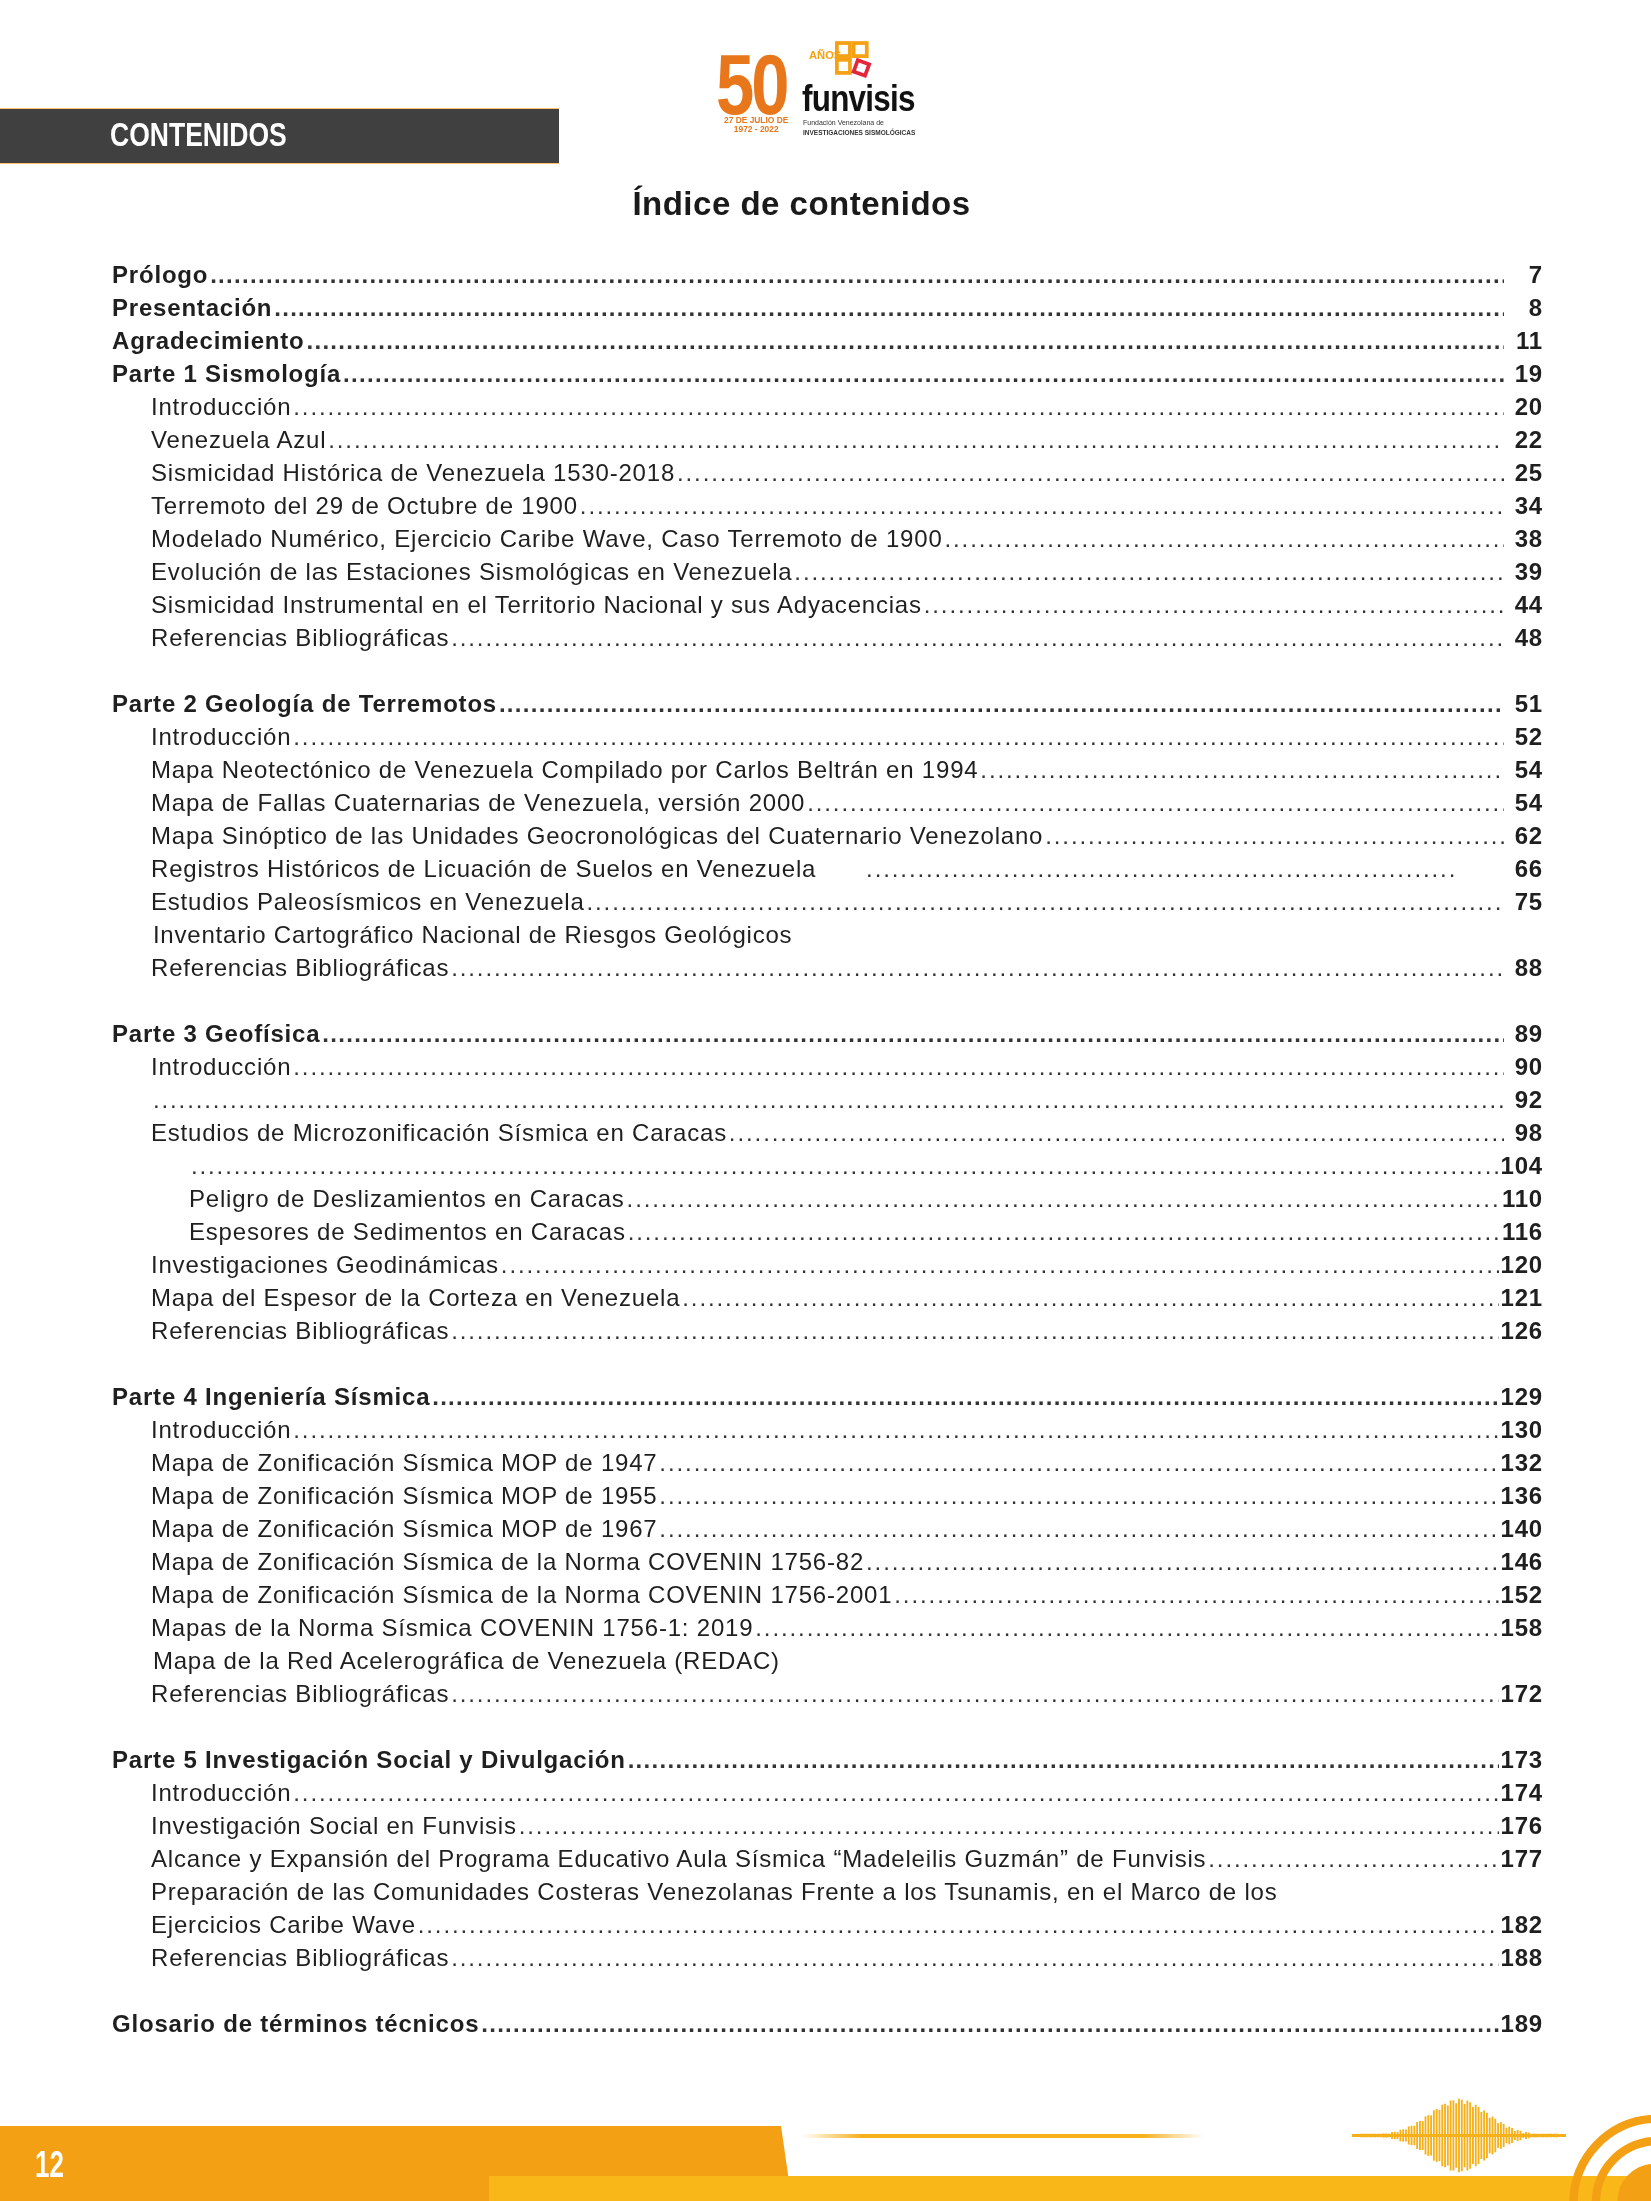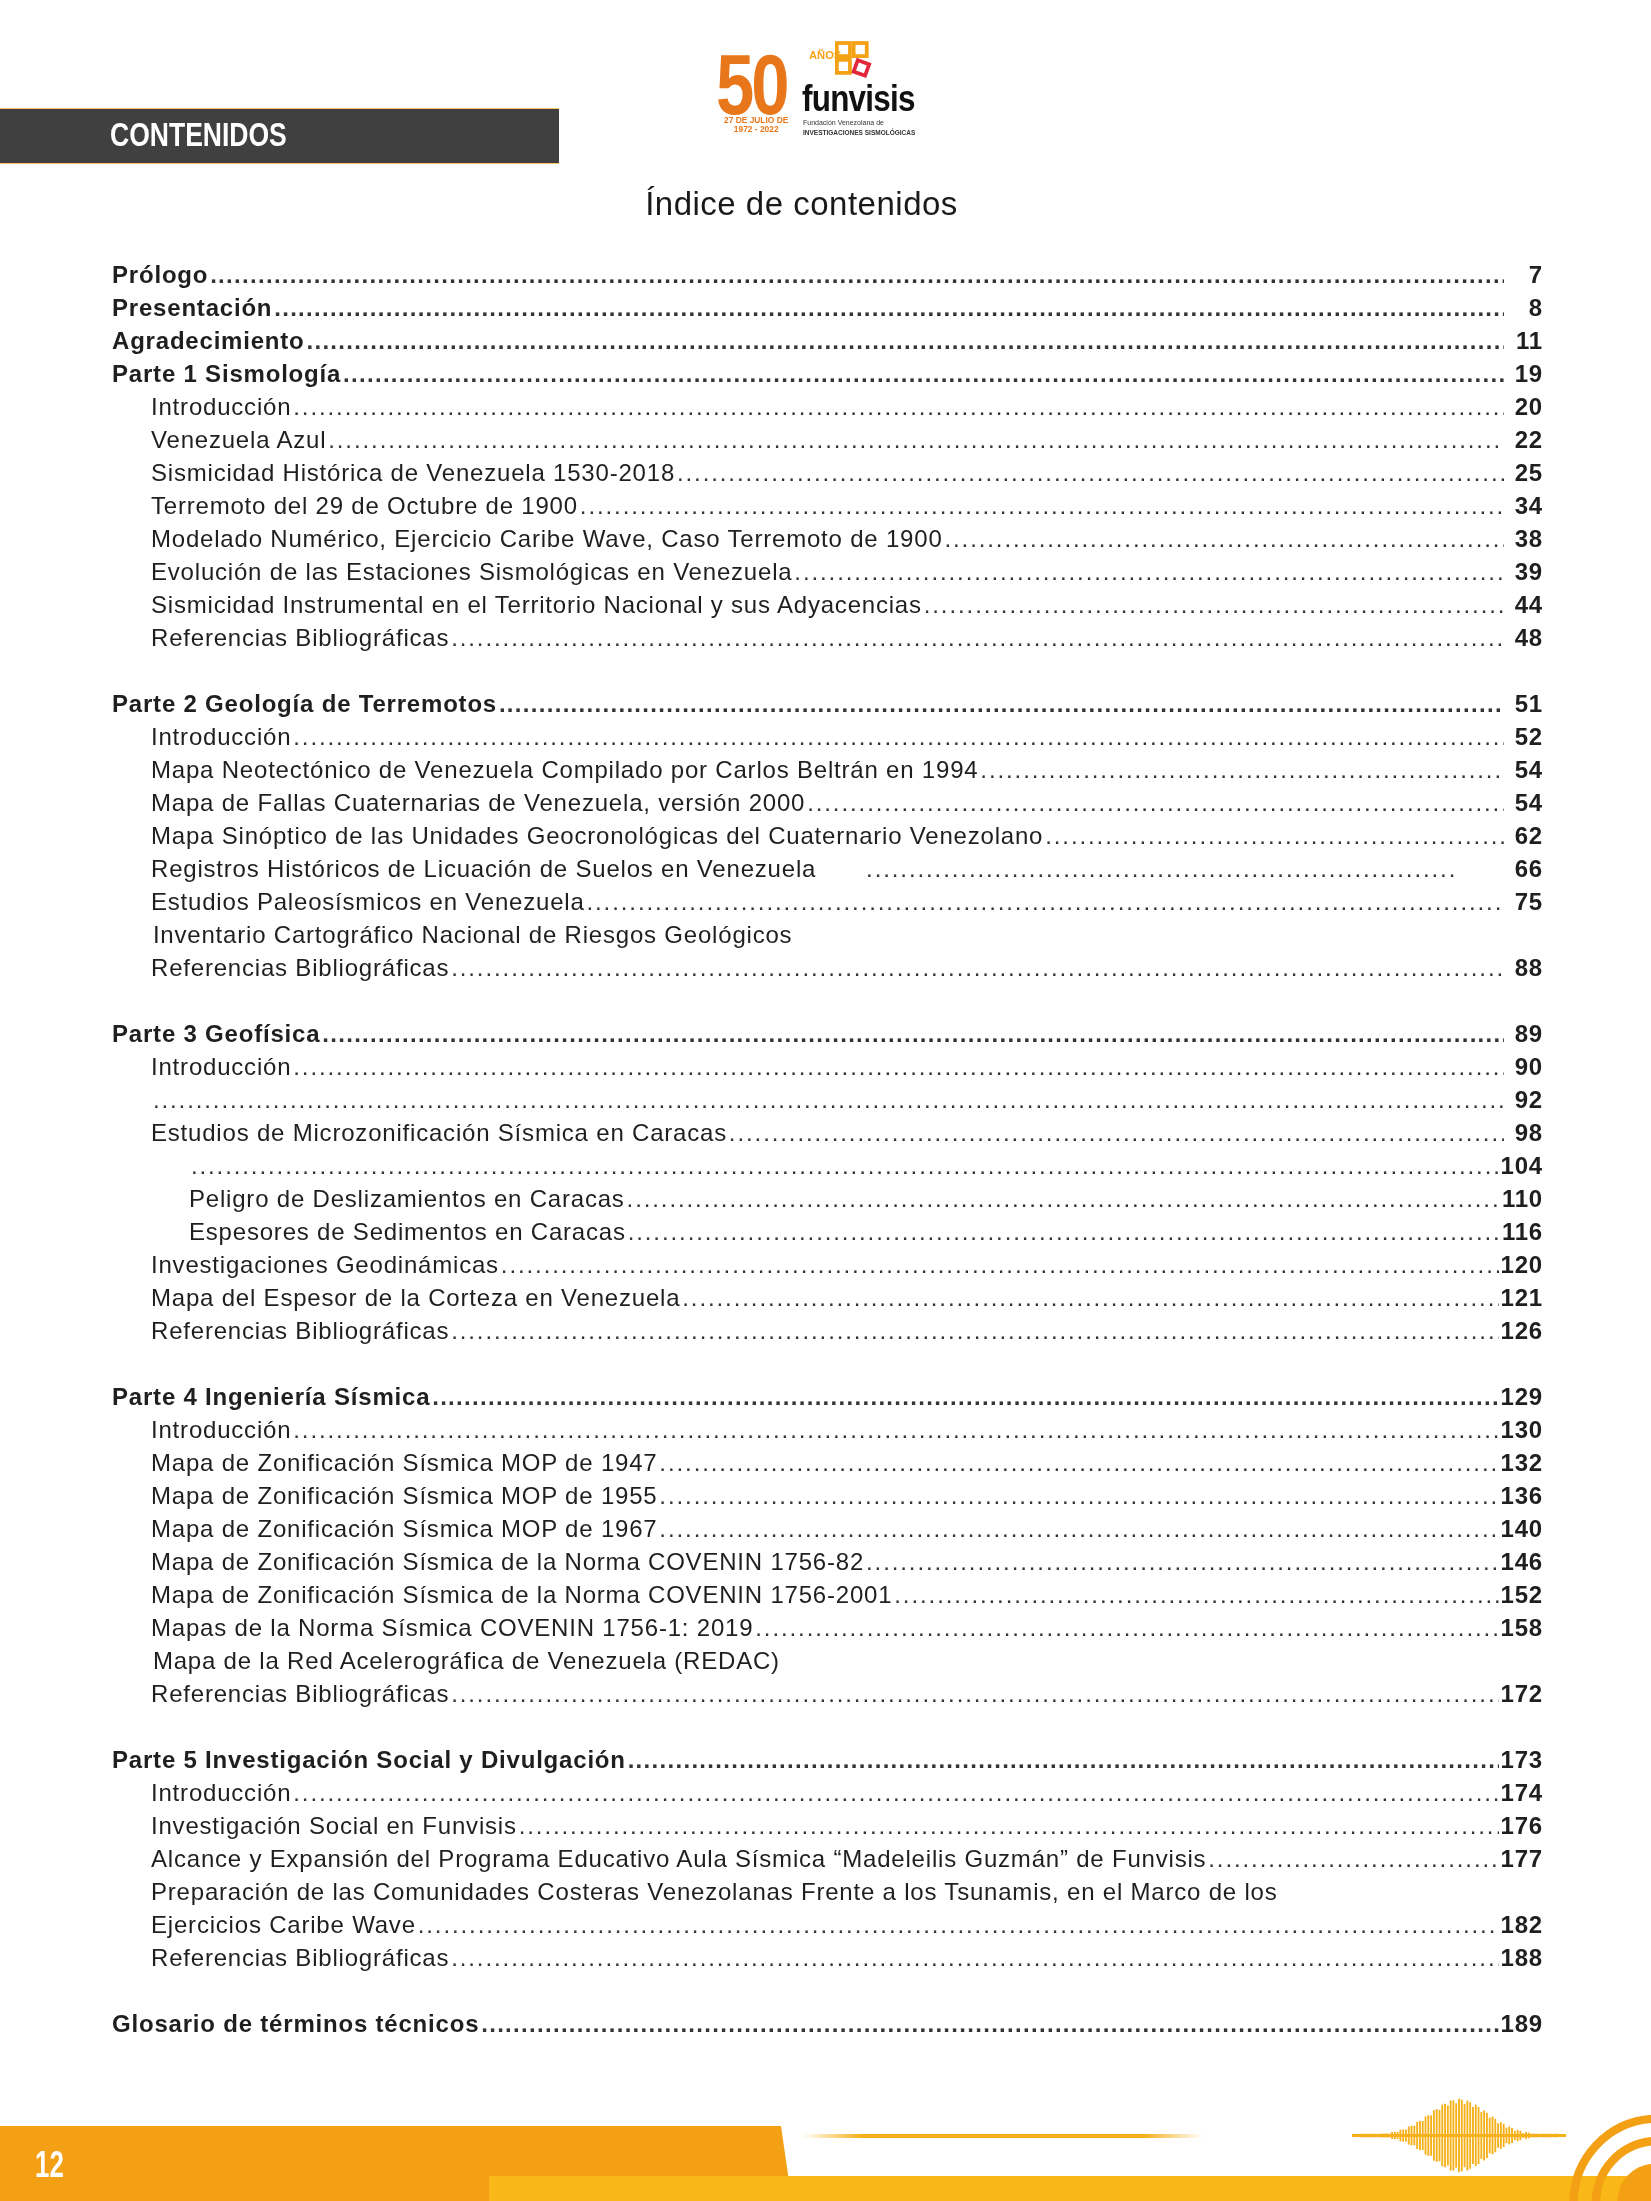--- a/index.html
+++ b/index.html
@@ -38,21 +38,21 @@
   .logo .brand {
     position: absolute; left: 86px; top: 39px; font-family: "Liberation Sans", sans-serif;
     font-weight: bold; font-size: 37px; line-height: 37px; color: #111;
     transform: scaleX(0.85); transform-origin: left top; letter-spacing: -0.9px;
   }
   .logo .sub1 { position: absolute; left: 87px; top: 78px; font-size: 7px; color: #333; white-space: nowrap; }
   .logo .sub2 { position: absolute; left: 87px; top: 88px; font-size: 6.5px; font-weight: bold; color: #333; white-space: nowrap; }
 
   .page-title {
     position: absolute; left: 0; width: 1603px; top: 185px; text-align: center;
-    font-size: 33px; font-weight: normal; color: #1a1a1a; letter-spacing: 0.5px;
+    font-size: 33px; font-weight: bold; color: #1a1a1a; letter-spacing: 0.5px;
   }
   .toc { position: absolute; left: 0; top: 0; width: 1652px; }
   .toc-row {
     position: absolute; left: 112px; width: 1431px; height: 32px;
     display: flex; align-items: baseline; font-size: 24px; letter-spacing: 0.8px;
     white-space: nowrap; overflow: hidden; color: #1f1f1f;
   }
   .toc-row.level-1 { font-weight: bold; }
   .toc-row.level-2 { left: 151px; width: 1392px; }
   .toc-row.level-3 { left: 189px; width: 1354px; }

